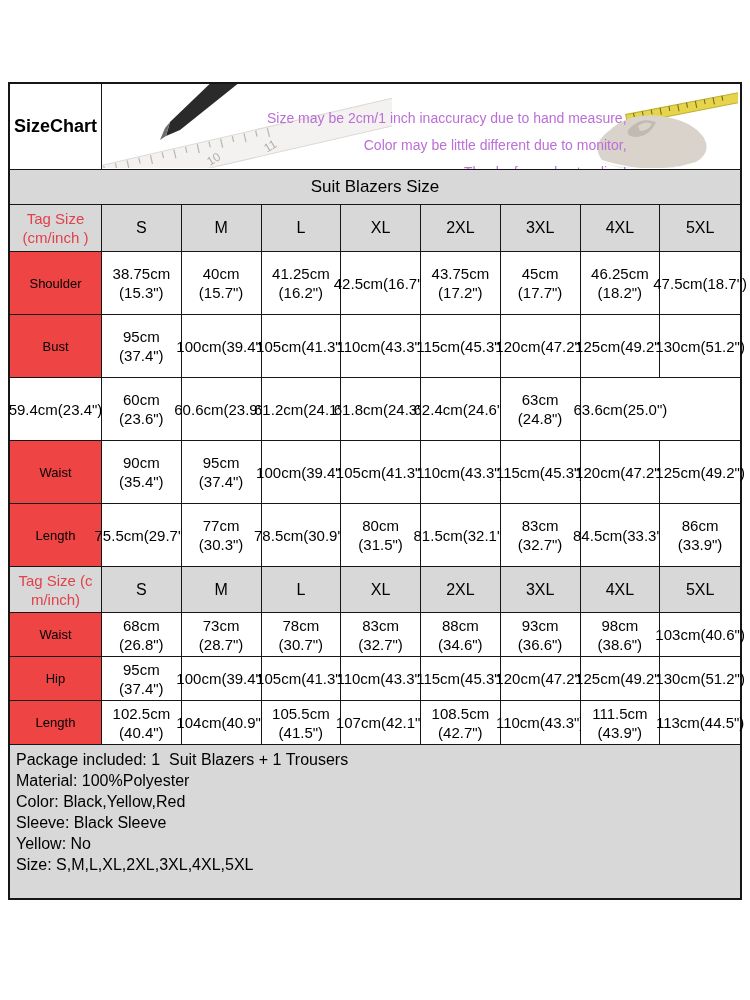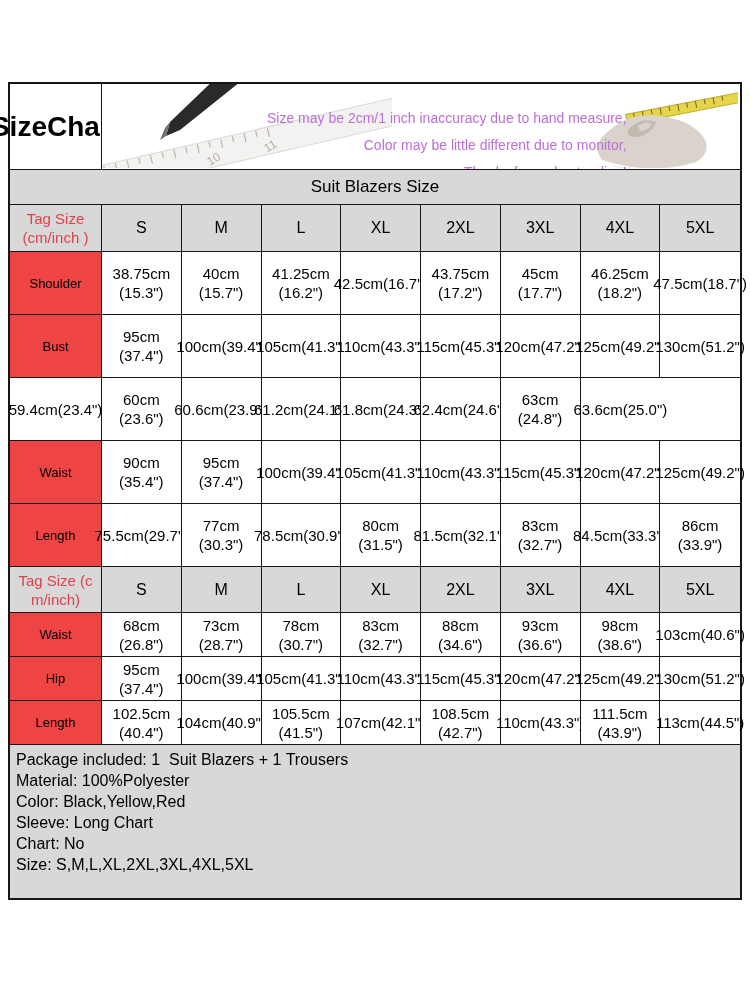--- a/index.html
+++ b/index.html
@@ -4,21 +4,21 @@
 <style>
   html,body{margin:0;padding:0;background:#ffffff;}
   body{width:750px;height:1000px;font-family:"Liberation Sans","DejaVu Sans",sans-serif;color:#141414;}
   .sheet{position:relative;width:750px;height:1000px;background:#fff;overflow:hidden;}
   .chart-box{position:absolute;left:8px;top:82px;width:734px;border:2px solid #161616;box-sizing:border-box;background:#fff;}
 
   
   .head-band{display:flex;height:86px;border-bottom:1.5px solid #161616;box-sizing:border-box;}
   .title-cell{width:92px;flex:0 0 92px;border-right:1.5px solid #161616;box-sizing:border-box;
       display:flex;align-items:center;justify-content:center;text-align:center;
-      font-weight:bold;font-size:28px;line-height:27px;color:#000;}
+      font-weight:bold;font-size:18px;line-height:27px;color:#000;}
   .info-cell{flex:1;position:relative;overflow:hidden;background:#fff;}
   .deco-left{position:absolute;left:0;top:0;width:290px;height:84px;}
   .deco-right{position:absolute;right:2px;top:2px;width:158px;height:82px;}
   .notes{position:absolute;left:165px;top:25px;text-align:right;}
   .note{font-size:14px;line-height:18px;margin-bottom:9px;color:#bb6fd6;white-space:nowrap;}
 
   
   .section-bar{height:35px;background:#d8d8d8;border-bottom:1.5px solid #161616;box-sizing:border-box;
       display:flex;align-items:center;justify-content:center;font-size:17px;color:#000;}
 
@@ -235,19 +235,19 @@
       <div class="cell val">108.5cm (42.7")</div>
       <div class="cell val">110cm(43.3")</div>
       <div class="cell val">111.5cm (43.9")</div>
       <div class="cell val">113cm(44.5")</div>
     </div>
 
     <div class="footer">
       <div class="fline">Package included: 1  Suit Blazers + 1 Trousers</div>
       <div class="fline">Material: 100%Polyester</div>
       <div class="fline">Color: Black,Yellow,Red</div>
-      <div class="fline">Sleeve: Long Chart</div>
-      <div class="fline">Chart: No</div>
+      <div class="fline">Sleeve: Black Sleeve</div>
+      <div class="fline">Yellow: No</div>
       <div class="fline">Size: S,M,L,XL,2XL,3XL,4XL,5XL</div>
     </div>
 
   </div>
 </div>
 
 </body></html>

